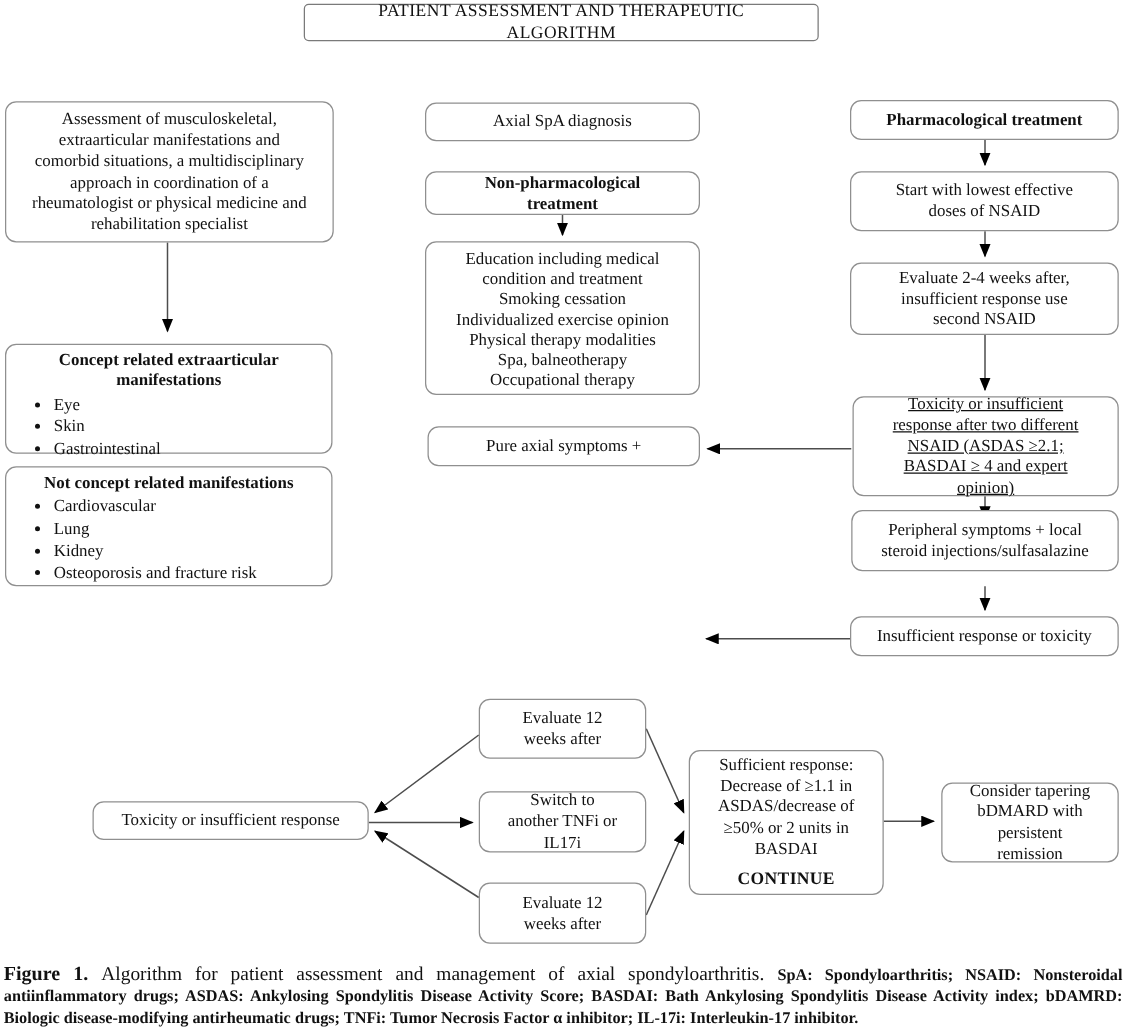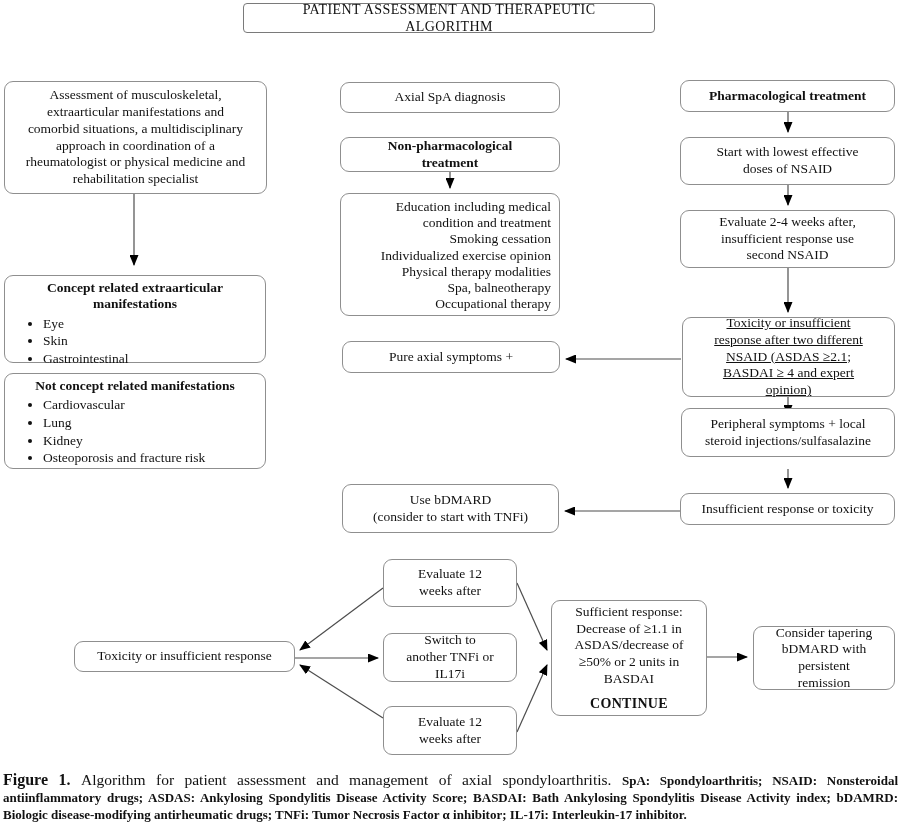--- a/index.html
+++ b/index.html
@@ -3,21 +3,21 @@
 <meta charset="utf-8">
 <style>
   html,body{margin:0;padding:0;background:#ffffff;}
   #page{position:relative;width:900px;height:824px;background:#ffffff;overflow:hidden;
         font-family:"Liberation Serif","DejaVu Serif",serif;color:#111111;}
   .box{position:absolute;background:#ffffff;border:1px solid #8f8f8f;border-radius:9px;
        box-sizing:border-box;display:flex;align-items:center;justify-content:center;
        text-align:center;font-size:13.5px;line-height:1.24;padding:2px 20px;}
   .bold{font-weight:bold;}
   .title-box{border-radius:4px;border-color:#7a7a7a;font-size:14px;letter-spacing:.4px;}
-  .leftalign{display:block;text-align:right;padding:5px 8px;}
+  .leftalign{display:block;text-align:center;padding:5px 8px;}
   .listbox{display:block;text-align:left;padding:4px 8px;}
   .ltitle{font-weight:bold;font-size:13.5px;line-height:1.22;text-align:center;}
   ul.blist{margin:2px 0 0 0;padding-left:30px;list-style:disc;}
   ul.blist li{line-height:1.3;}
   .edu div{line-height:1.2;}
   .preline{white-space:pre-line;}
   .suffwrap{display:block;}
   .continue-label{font-weight:bold;font-size:14px;margin-top:7px;letter-spacing:.3px;}
   svg.connectors{position:absolute;left:0;top:0;pointer-events:none;}
   .caption{position:absolute;left:3px;top:772px;width:895px;margin:0;
@@ -87,22 +87,20 @@
     <div>Education including medical condition and treatment</div>
     <div>Smoking cessation</div>
     <div>Individualized exercise opinion</div>
     <div>Physical therapy modalities</div>
     <div>Spa, balneotherapy</div>
     <div>Occupational therapy</div>
   </div>
 
   <div class="box" style="left:342px;top:341px;width:218px;height:32px;">Pure axial symptoms +</div>
 
-  <div class="box preline" style="left:342px;top:484px;width:217px;height:49px;">Use bDMARD
-(consider to start with TNFi)</div>
 
   <div class="box bold" style="left:680px;top:80px;width:215px;height:32px;">Pharmacological treatment</div>
 
   <div class="box" style="left:680px;top:137px;width:215px;height:48px;">Start with lowest effective doses of NSAID</div>
 
   <div class="box" style="left:680px;top:210px;width:215px;height:58px;">Evaluate 2-4 weeks after, insufficient response use second NSAID</div>
 
   <div class="box" style="left:682px;top:317px;width:213px;height:80px;text-decoration:underline;">Toxicity or insufficient response after two different NSAID (ASDAS ≥2.1; BASDAI ≥ 4 and expert opinion)</div>
 
   <div class="box" style="left:681px;top:408px;width:214px;height:49px;">Peripheral symptoms + local steroid injections/sulfasalazine</div>

